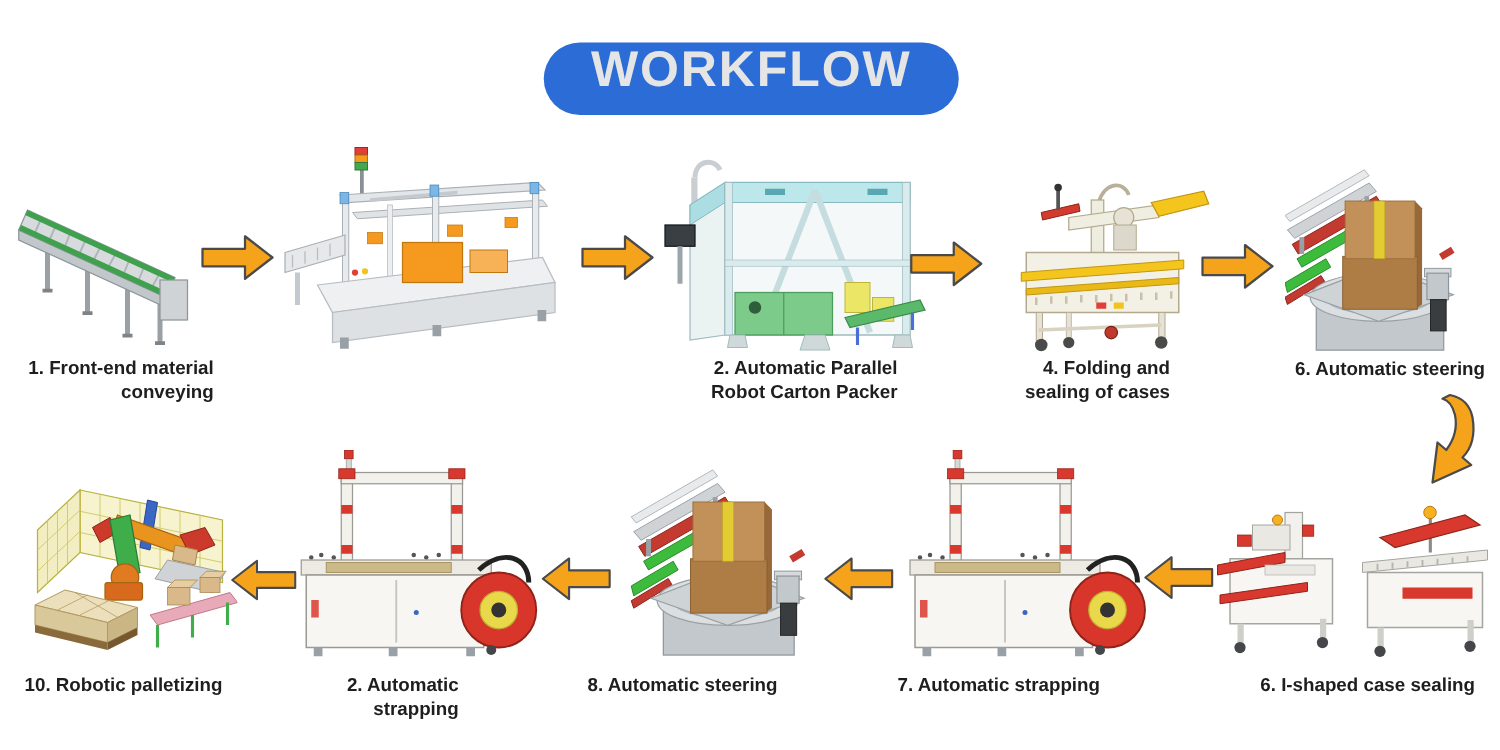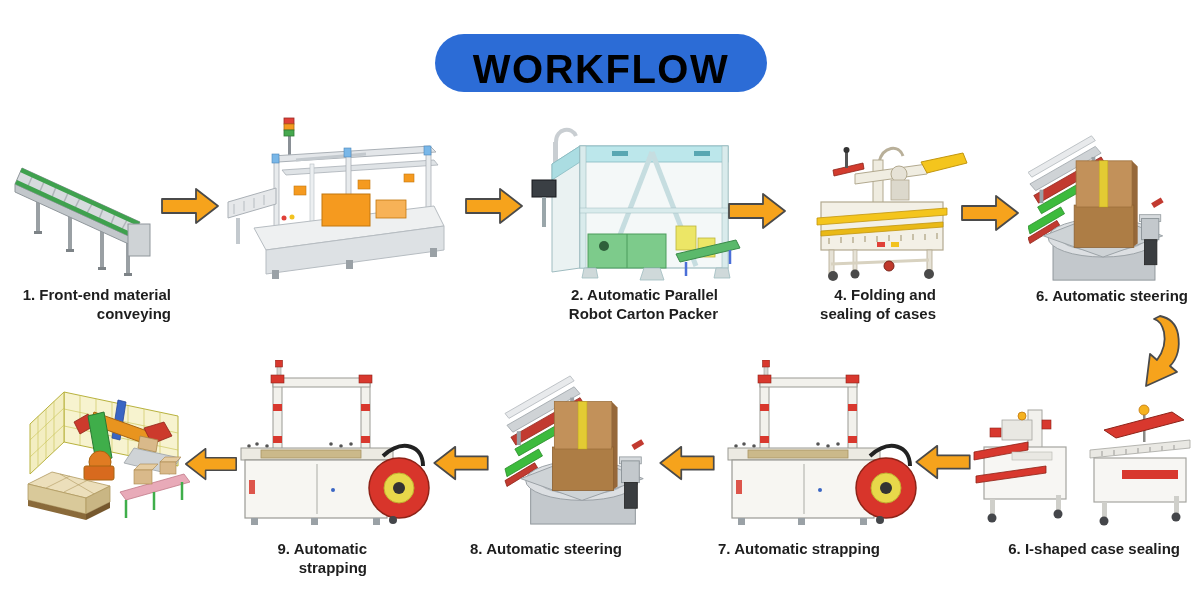--- a/index.html
+++ b/index.html
@@ -5,22 +5,22 @@
   * { margin:0; padding:0; box-sizing:border-box; }
   body { background:#ffffff; }
   .canvas {
     position:relative; width:1200px; height:600px; background:#ffffff;
     font-family:"Liberation Sans", sans-serif; overflow:hidden;
   }
   .abs { position:absolute; }
   .title-pill {
     position:absolute; left:435px; top:34px; width:332px; height:58px;
     background:#2c6cd6; border-radius:29px;
-    display:flex; align-items:flex-end; justify-content:center;
-    color:#000000; font-size:40px; font-weight:800; letter-spacing:1.5px;
+    display:flex; align-items:flex-start; justify-content:center;
+    color:#e5e5e5; font-size:40px; font-weight:800; letter-spacing:1.5px;
   }
   .step-label {
     position:absolute; white-space:pre-line; text-align:right;
     font-size:15px; font-weight:700; color:#1e1e1e; line-height:1.25;
   }
   .machine svg, .arrow svg { display:block; width:100%; height:100%; }
 </style>
 </head>
 <body>
 
@@ -419,15 +419,16 @@
   <div class="step-label" style="left:6px;    top:286px; width:165px;">1. Front-end material
 conveying</div>
   <div class="step-label" style="left:528px;  top:286px; width:190px;">2. Automatic Parallel
 Robot Carton Packer</div>
   <div class="step-label" style="left:774px;  top:286px; width:162px;">4. Folding and
 sealing of cases</div>
   <div class="step-label" style="left:1008px; top:287px; width:180px;">6. Automatic steering</div>
   <div class="step-label" style="left:980px;  top:540px; width:200px;">6. I-shaped case sealing</div>
   <div class="step-label" style="left:718px;  top:540px; width:162px;">7. Automatic strapping</div>
   <div class="step-label" style="left:462px;  top:540px; width:160px;">8. Automatic steering</div>
-  <div class="step-label" style="left:207px;  top:540px; width:160px;">9. Automatic strapping</div>
+  <div class="step-label" style="left:207px;  top:540px; width:160px;">2. Automatic strapping</div>
+  <div class="step-label" style="left:8px;    top:540px; width:170px;">10. Robotic palletizing</div>
 
 </div>
 
 </body></html>

